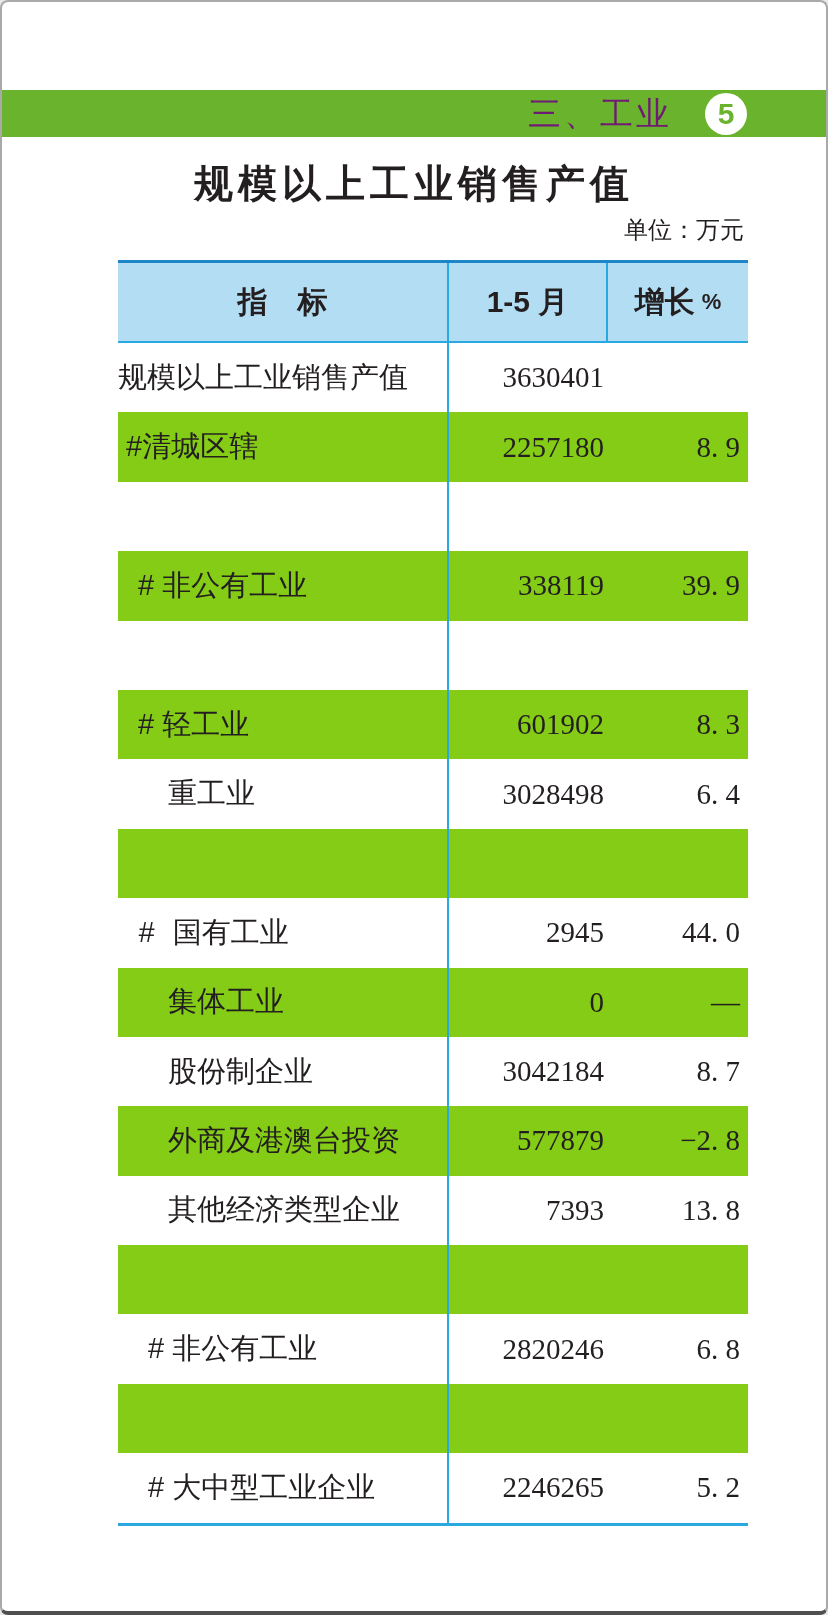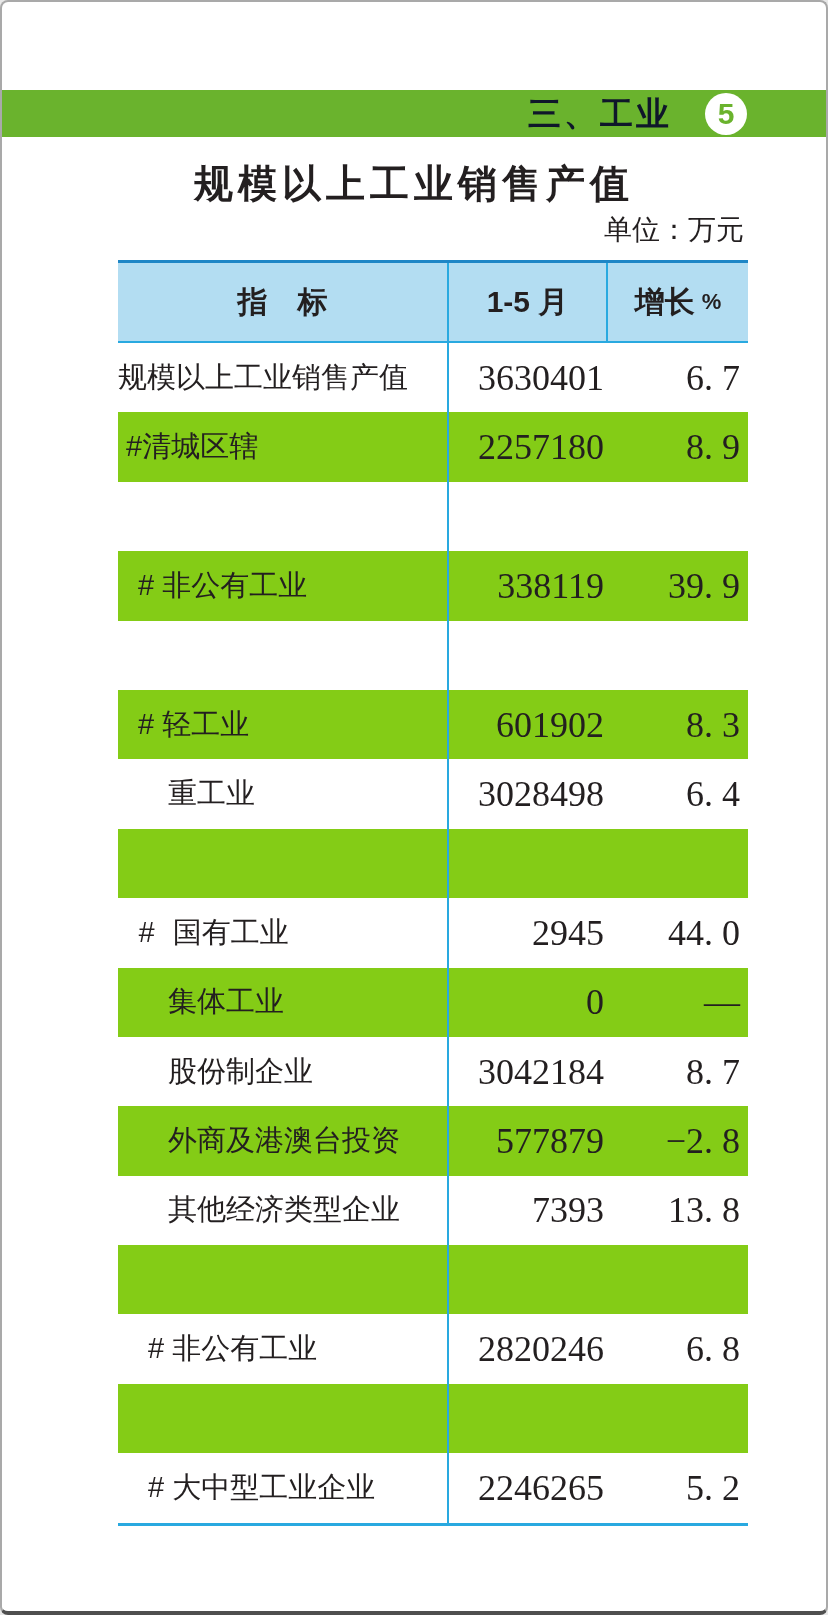--- a/index.html
+++ b/index.html
@@ -18,22 +18,22 @@
   .green-bar {
     margin-top:88px;
     height:47px;
     background:#6ab32d;
     display:flex;
     align-items:center;
     justify-content:flex-end;
     padding-right:79px;
   }
   .section-label {
-    color:#0f172a;
-    font-weight:bold;
+    color:#701a75;
+    font-weight:normal;
     font-size:33px;
     letter-spacing:3px;
     line-height:1;
     margin-left:17px;
   }
   .badge {
     width:42px; height:42px;
     margin-left:33px;
     background:#ffffff;
     border-radius:50%;
@@ -50,21 +50,21 @@
     font-weight:bold;
     letter-spacing:5px;
     line-height:46px;
   }
   .unit-note {
     margin:6px 80px 0 116px;
     width:630px;
     box-sizing:border-box;
     text-align:right;
     padding-right:4px;
-    font-size:28px;
+    font-size:24px;
     line-height:34px;
   }
   .table {
     margin-left:116px;
     margin-top:13px;
     width:630px;
     border-top:3px solid #1e86c6;
     border-bottom:3px solid #29a9e0;
   }
   .thead {
@@ -92,21 +92,21 @@
   .c1 {
     box-sizing:border-box;
     border-right:2px solid #29a9e0;
     display:flex; align-items:center;
     font-size:29px;
     white-space:pre;
   }
   .c2, .c3 {
     display:flex; align-items:center; justify-content:flex-end;
     font-family:"Liberation Serif","DejaVu Serif",serif;
-    font-size:36px;
+    font-size:29px;
   }
   .c2 { padding-right:4px; }
   .c3 { padding-right:8px; }
 </style>
 </head>
 <body>
 
 <div class="page">
 
   <div class="green-bar">
@@ -126,21 +126,20 @@
       <div class="th th-period">1-5 月</div>
       <div class="th th-growth">
         <span>增长</span>
         <span class="pct">%</span>
       </div>
     </div>
     <div class="tbody">
         <div class="row">
           <div class="c1" style="padding-left: 0px;">规模以上工业销售产值</div>
           <div class="c2">3630401</div>
-          <div class="c3">6. 7</div>
         </div>
         <div class="row yellow">
           <div class="c1" style="padding-left: 8px;">#清城区辖</div>
           <div class="c2">2257180</div>
           <div class="c3">8. 9</div>
         </div>
         <div class="row">
           <div class="c1" style="padding-left: 0px;"></div>
           <div class="c2"></div>
           <div class="c3"></div>

